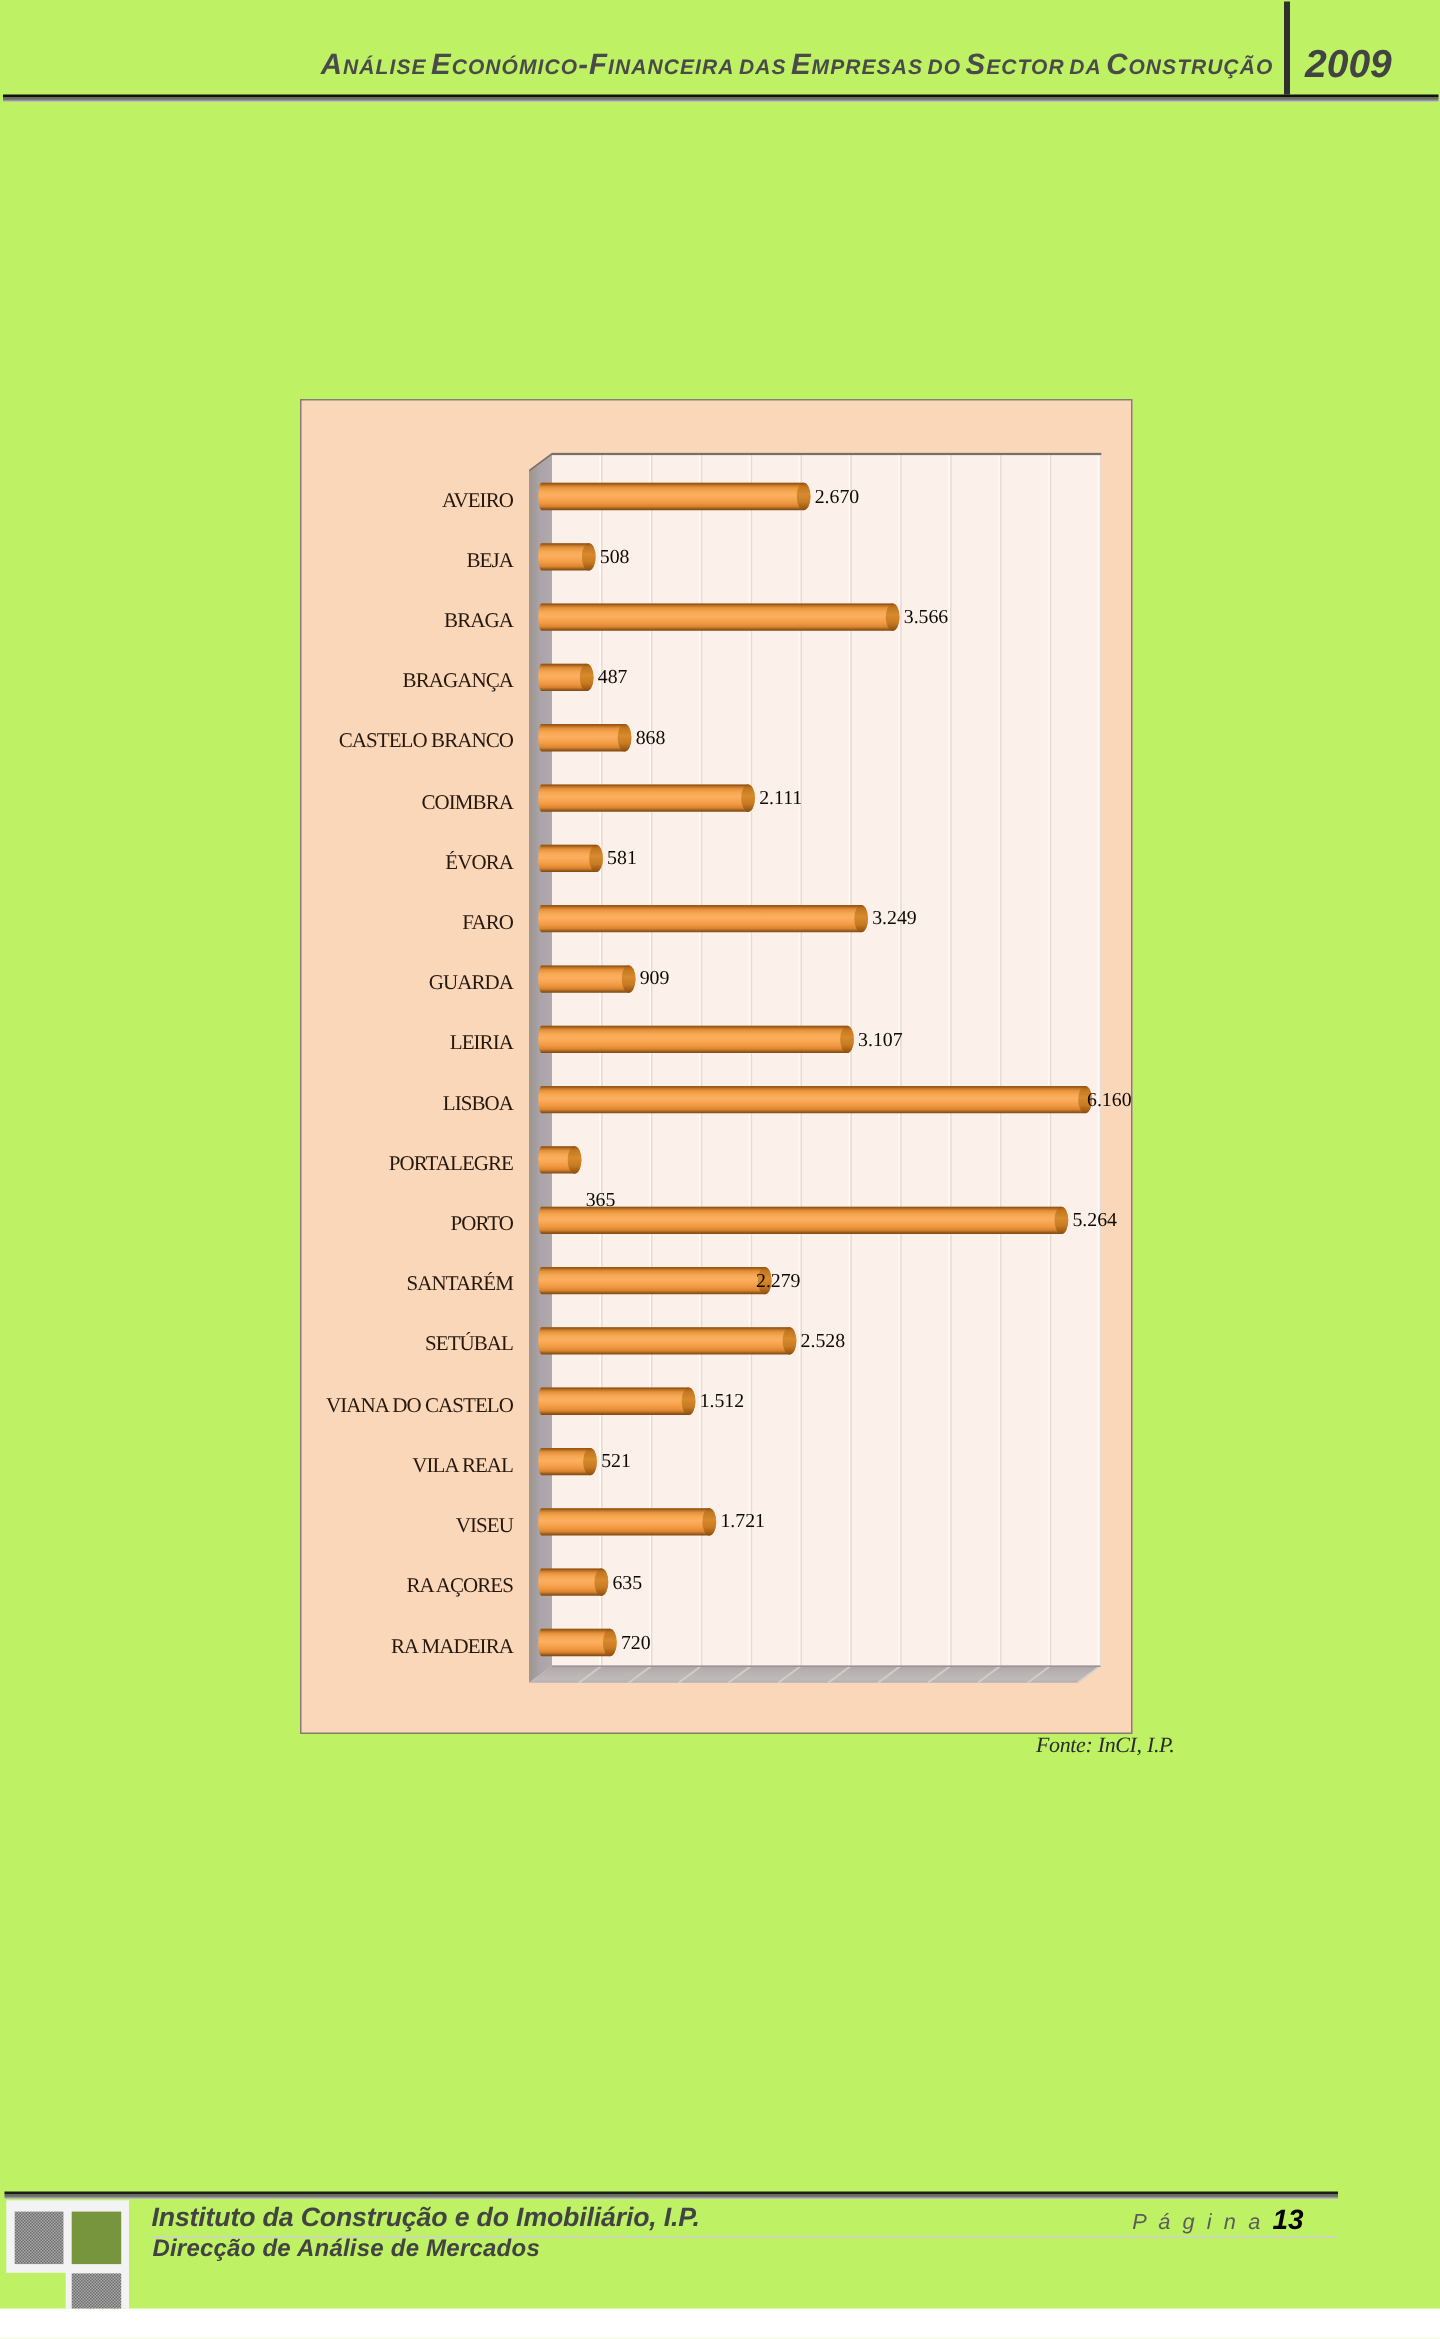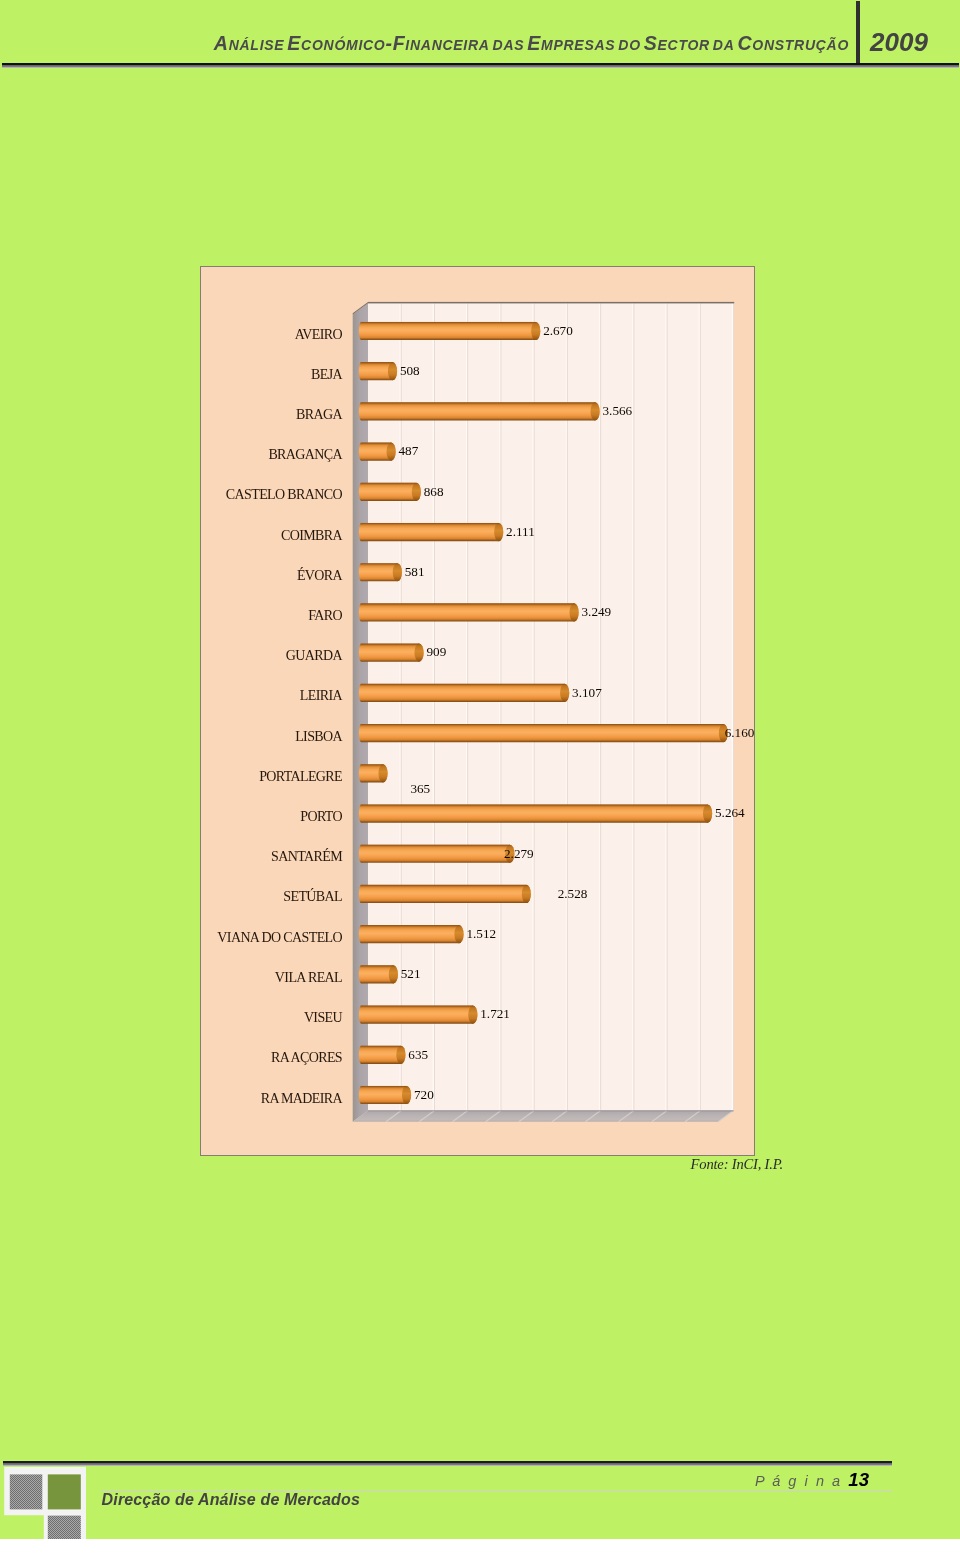--- a/index.html
+++ b/index.html
@@ -278,27 +278,27 @@
         <div class="vallab" style="left: 203.742px; top: 297.063px;">581</div>
         <div class="catlab" style="left: -200px; width: 341px; top: 340.974px;">FARO</div>
         <div class="vallab" style="left: 380.499px; top: 337.274px;">3.249</div>
         <div class="catlab" style="left: -200px; width: 341px; top: 381.184px;">GUARDA</div>
         <div class="vallab" style="left: 225.472px; top: 377.484px;">909</div>
         <div class="catlab" style="left: -200px; width: 341px; top: 421.395px;">LEIRIA</div>
         <div class="vallab" style="left: 371.092px; top: 417.695px;">3.107</div>
         <div class="catlab" style="left: -200px; width: 341px; top: 461.605px;">LISBOA</div>
         <div class="vallab" style="left: 523.7px; top: 457.905px;">6.160</div>
         <div class="catlab" style="left: -200px; width: 341px; top: 501.816px;">PORTALEGRE</div>
-        <div class="vallab" style="left: 189.432px; top: 514px; margin-left: 20px;">365</div>
+        <div class="vallab" style="left: 189.432px; top: 525px;">365</div>
         <div class="catlab" style="left: -200px; width: 341px; top: 542.026px;">PORTO</div>
         <div class="vallab" style="left: 513.995px; top: 538.326px;">5.264</div>
         <div class="catlab" style="left: -200px; width: 341px; top: 582.237px;">SANTARÉM</div>
         <div class="vallab" style="left: 303px; top: 578.537px;">2.279</div>
         <div class="catlab" style="left: -200px; width: 341px; top: 622.447px;">SETÚBAL</div>
-        <div class="vallab" style="left: 332.733px; top: 618.747px; padding-left: 24px;">2.528</div>
+        <div class="vallab" style="left: 332.733px; top: 618.747px;">2.528</div>
         <div class="catlab" style="left: -200px; width: 341px; top: 662.658px;">VIANA DO CASTELO</div>
         <div class="vallab" style="left: 265.422px; top: 658.958px;">1.512</div>
         <div class="catlab" style="left: -200px; width: 341px; top: 702.868px;">VILA REAL</div>
         <div class="vallab" style="left: 199.767px; top: 699.168px;">521</div>
         <div class="catlab" style="left: -200px; width: 341px; top: 743.079px;">VISEU</div>
         <div class="vallab" style="left: 279.268px; top: 739.379px;">1.721</div>
         <div class="catlab" style="left: -200px; width: 341px; top: 783.289px;">RA AÇORES</div>
         <div class="vallab" style="left: 207.319px; top: 779.589px;">635</div>
         <div class="catlab" style="left: -200px; width: 341px; top: 823.5px;">RA MADEIRA</div>
         <div class="vallab" style="left: 212.951px; top: 819.8px;">720</div>
@@ -317,19 +317,20 @@
         <rect x="0" y="0" width="1" height="1" fill="#6e6e6e"></rect>
         <rect x="1" y="1" width="1" height="1" fill="#6e6e6e"></rect>
       </pattern>
     </defs>
     <rect x="0.2" y="2.9" width="81.8" height="48.3" fill="#f3f3f3"></rect>
     <rect x="39.8" y="47" width="42.2" height="43.0" fill="#f3f3f3"></rect>
     <rect x="5.8" y="10.4" width="32.5" height="35.0" fill="url(#dith)"></rect>
     <rect x="43.8" y="10.4" width="33.0" height="35.0" fill="#76953c"></rect>
     <rect x="43.8" y="51.6" width="33.0" height="33.8" fill="url(#dith)"></rect>
   </svg>
+  <div class="ft-org">Instituto da Construção e do Imobiliário, I.P.</div>
   <div class="ft-dept">Direcção de Análise de Mercados</div>
   <div class="ft-pg">
     <span>P á g i n a</span>
     <b>13</b>
   </div>
 
 </div>
 
 </body></html>

